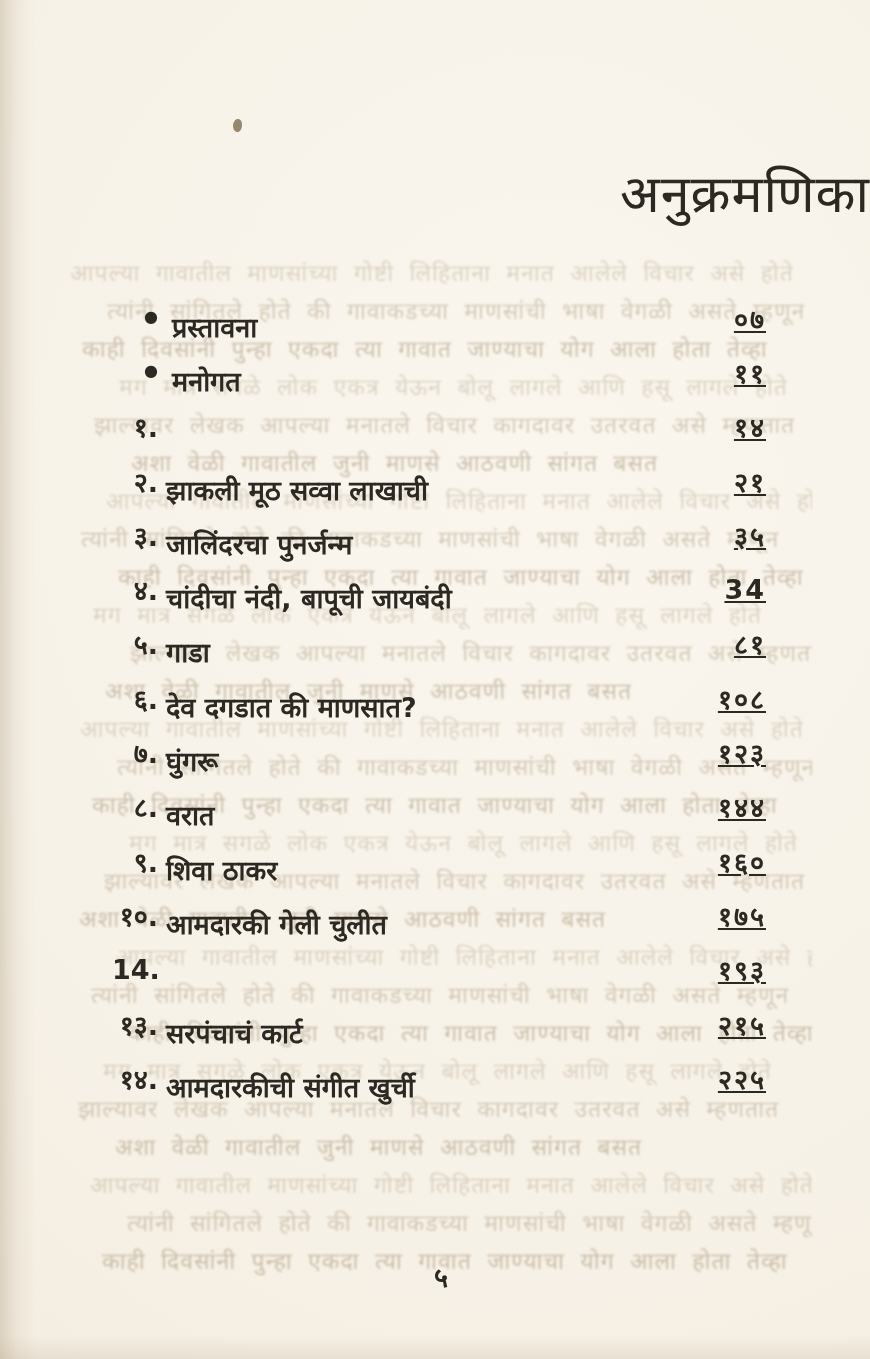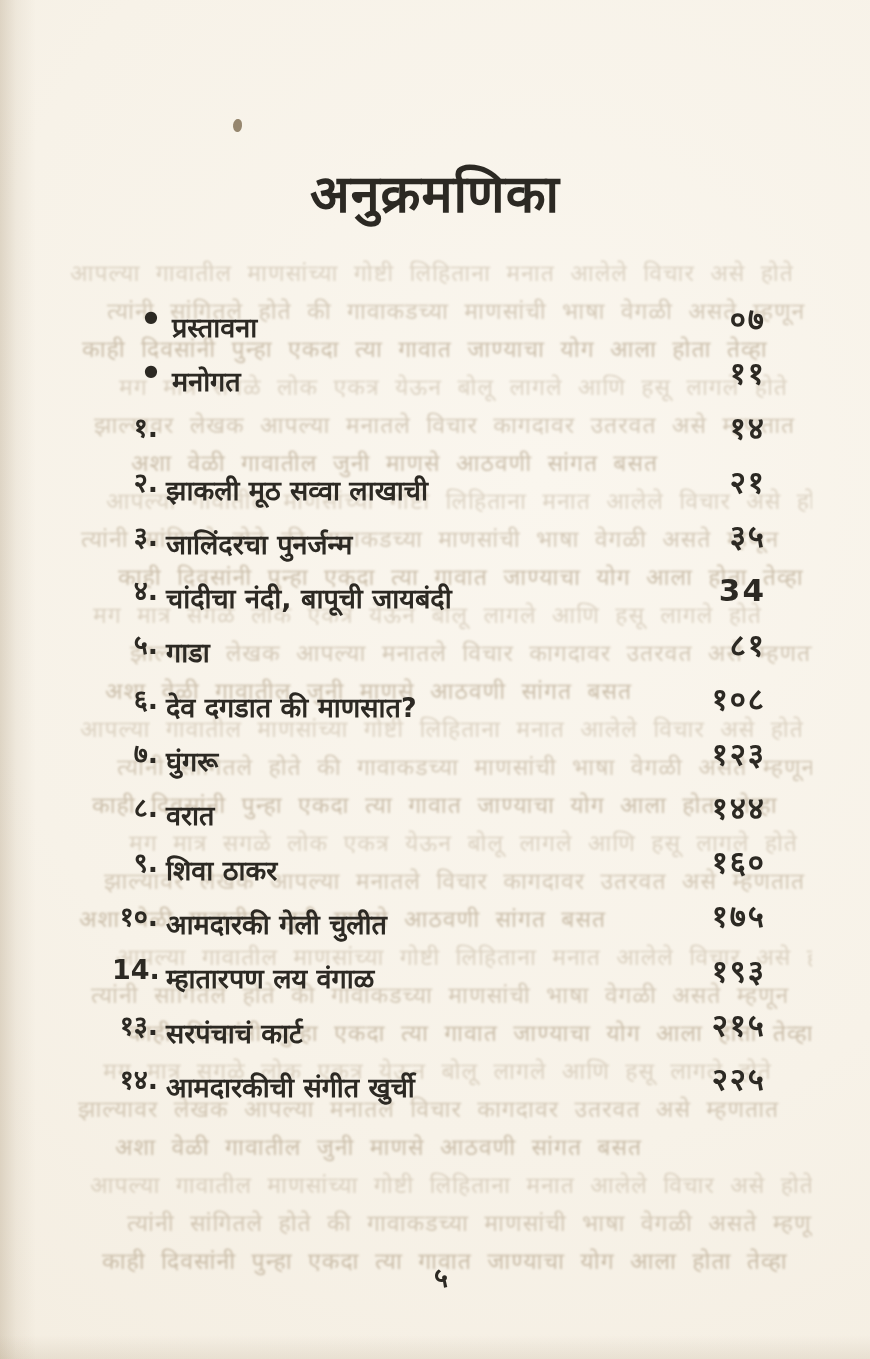--- a/index.html
+++ b/index.html
@@ -45,23 +45,23 @@
   }
   .speck {
     position: absolute; left: 233px; top: 119px;
     width: 9px; height: 13px;
     background: #7d6b50; border-radius: 50% 50% 45% 55%;
     transform: rotate(8deg);
     opacity: 0.8; z-index: 2;
   }
   .title {
     position: absolute; top: 156px; left: 0; right: 0;
-    text-align: center;
+    text-align: right;
     font-size: 52px;
-    font-weight: 700;
+    font-weight: 400;
     letter-spacing: 1px;
     z-index: 2;
   }
   .toc {
     position: absolute; top: 291px; left: 0; right: 0;
     z-index: 2;
   }
   .row {
     height: 54.3px;
     display: flex;
@@ -76,22 +76,23 @@
     text-align: right;
     padding-right: 8px;
     box-sizing: content-box;
   }
   .marker.bullet { font-size: 16px; padding-right: 14px; transform: translateY(-2px); }
   .label { flex: 0 1 auto; white-space: nowrap; margin-top: 16px; }
   .pg {
     margin-left: auto;
     min-width: 66px;
     text-align: right;
-    font-size: 31px;
+    font-size: 27px;
     letter-spacing: 2px;
+    text-decoration: underline;
   }
   .folio {
     position: absolute; top: 1258px; left: 0; right: 0;
     text-align: center;
     padding-left: 12px;
     font-size: 27px;
     font-weight: 600;
     z-index: 2;
   }
 </style>
@@ -201,21 +202,20 @@
   </div>
 
   <div class="row">
     <span class="marker">१०.</span>
     <span class="label">आमदारकी गेली चुलीत</span>
     <span class="pg">१७५</span>
   </div>
 
   <div class="row">
     <span class="marker">14.</span>
-    <span class="label">म्हातारपण लय वंगाळ</span>
     <span class="pg">१९३</span>
   </div>
 
 
   <div class="row">
     <span class="marker">१३.</span>
     <span class="label">सरपंचाचं कार्ट</span>
     <span class="pg">२१५</span>
   </div>
 

